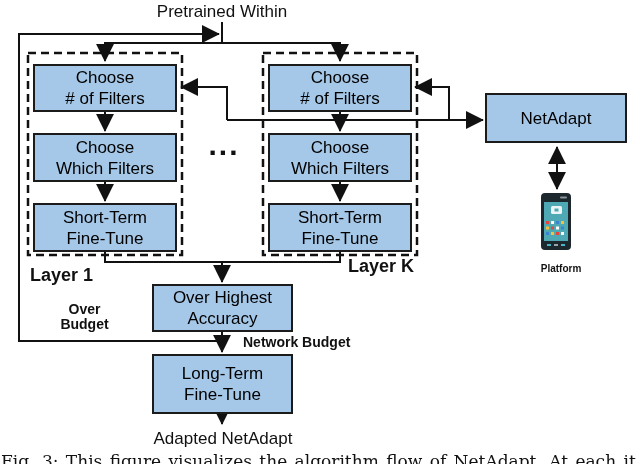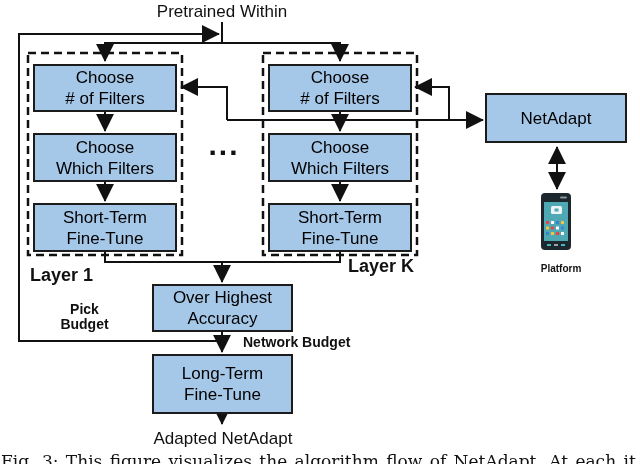--- a/index.html
+++ b/index.html
@@ -119,18 +119,18 @@
   <div class="lbl layerlbl" style="left:348px;top:248px;margin-top:8px;">Layer K</div>
 
   <div class="box" style="left:152px;top:284px;width:141px;height:48px;">Over Highest
 Accuracy</div>
   <div class="box" style="left:152px;top:354px;width:141px;height:60px;">Long-Term
 Fine-Tune</div>
 
   <div class="box" style="left:485px;top:93px;width:142px;height:50px;">NetAdapt</div>
   <div class="lbl bold14 center" style="left:511px;top:261px;width:100px;font-size:10px;">Platform</div>
 
-  <div class="lbl bold14 center" style="left:47px;top:302px;width:75px;">Pick
+  <div class="lbl bold14 center" style="left:47px;top:302px;width:75px;">Over
 Budget</div>
   <div class="lbl bold14" style="left:243px;top:335px;">Network Budget</div>
 
   <div class="caption">Fig. 3: This figure visualizes the algorithm flow of NetAdapt. At each it</div>
 </div>
 
 </body></html>

